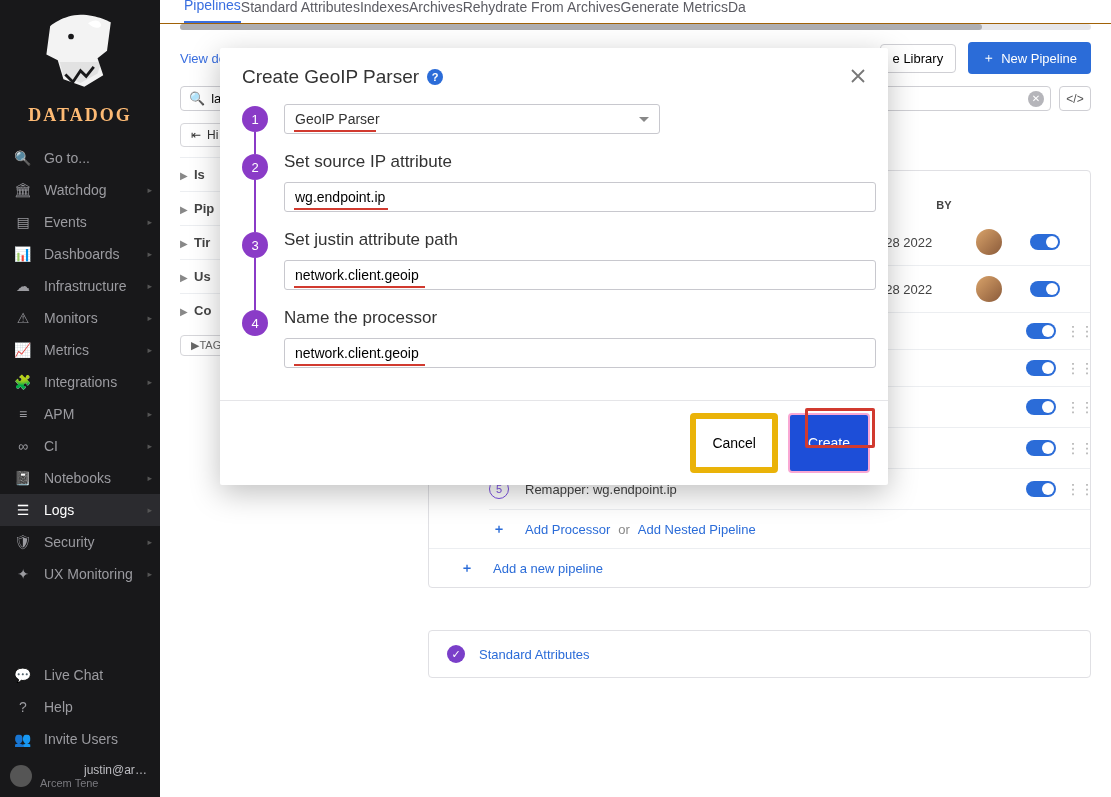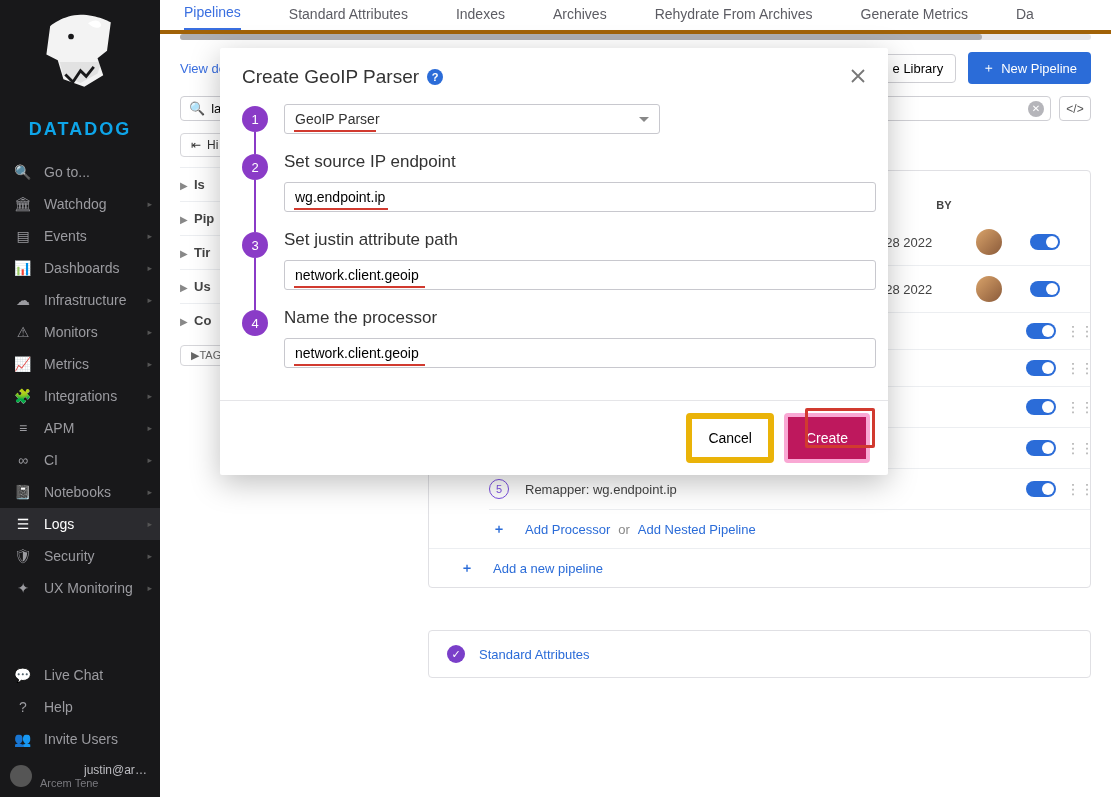--- a/index.html
+++ b/index.html
@@ -2,36 +2,36 @@
 <html><head>
 <meta charset="utf-8">
 <style>
 * { box-sizing: border-box; margin: 0; padding: 0; }
 body { font-family: -apple-system, BlinkMacSystemFont, "Segoe UI", Helvetica, Arial, sans-serif; font-size: 13px; color: #333; background: #fff; overflow: hidden; width: 1111px; height: 797px; position: relative; }
 
 
 .sidebar { position: absolute; left: 0; top: 0; width: 160px; height: 797px; background: #18181a; color: #c6c6c8; }
 .logo-area { text-align: center; padding: 10px 0 8px; }
 .logo-svg { width: 95px; height: 90px; }
-.logo-text { color: #0ea5e9; font-weight: 700; font-size: 18px; letter-spacing: 2px; margin-top: 16px; }
+.logo-text { color: #fdba74; font-weight: 700; font-size: 18px; letter-spacing: 2px; margin-top: 2px; font-family: Liberation Serif, serif; }
 .nav { margin-top: 8px; }
 .nav-item { display: flex; align-items: center; padding: 8px 14px; cursor: pointer; color: #9b9ba0; font-size: 14px; position: relative; }
 .nav-item.active { background: #2b2b2f; color: #fff; }
 .nav-item .nicon { width: 18px; margin-right: 12px; display: inline-flex; justify-content: center; }
 .nav-item .chev { position: absolute; right: 8px; font-size: 9px; color: #555; }
 .nav-bottom { position: absolute; bottom: 0; left: 0; right: 0; }
 .user-row { display: flex; align-items: center; padding: 8px 10px; color: #bdbdc2; font-size: 12px; }
 .user-avatar { width: 22px; height: 22px; border-radius: 50%; background: #555; margin-right: 8px; flex-shrink:0; }
 .user-meta { overflow:hidden; }
 .user-email { white-space: nowrap; overflow: hidden; text-overflow: ellipsis; max-width: 110px; margin-left: 44px; }
 .user-sub { font-size: 11px; color: #7a7a7f; }
 
 
 .main { position: absolute; left: 160px; top: 0; right: 0; height: 797px; }
-.tabs { display: flex; gap: 48px; padding: 0 24px; border-bottom: 4px solid #a16207; height: 34px; align-items: flex-end; color: #5c5c63; font-size: 14px; }
+.tabs { display: flex; padding: 0 24px; border-bottom: 1px solid #a16207; height: 24px; align-items: flex-end; color: #5c5c63; font-size: 14px; }
 .tab { padding-bottom: 8px; cursor: pointer; white-space: nowrap; }
 .tab.active { color: #3a6fe0; border-bottom: 2px solid #3a6fe0; font-weight: 500; }
 .scrollbar-track { height: 6px; background: #e6e6e9; margin: 0 20px 0 20px; border-radius: 3px; position: relative; }
 .scrollbar-thumb { position: absolute; left: 0; width: 88%; height: 6px; background: #aeaeb1; border-radius: 3px; }
 
 .toolbar { display: flex; align-items: center; padding: 12px 20px; gap: 12px; }
 .view-link { color: #3a6fe0; text-decoration: none; font-size: 13px; }
 .lib-btn { margin-left: auto; border: 1px solid #cfcfd4; background: #fff; border-radius: 4px; padding: 6px 12px; font-size: 13px; cursor:pointer; }
 .new-btn { background: #2b6cd8; color: #fff; border: none; border-radius: 4px; padding: 7px 14px; font-size: 13px; cursor:pointer; display:flex; align-items:center; gap:6px; }
 
@@ -94,21 +94,21 @@
 
 .dd-select { width:376px; border:1px solid #c8c8ce; border-radius:3px; padding:6px 10px; font-size:14px; color:#333; display:flex; align-items:center; justify-content:space-between; cursor:pointer; position:relative; }
 .dd-select::after { content:''; border-left:5px solid transparent; border-right:5px solid transparent; border-top:5px solid #888; }
 .underline-red { position:absolute; left:9px; bottom:1px; height:2px; background:#d13a2f; }
 
 .txt-input { width:592px; border:1px solid #c8c8ce; border-radius:3px; padding:6px 10px; font-size:14px; color:#333; position:relative; }
 .txt-input input { border:none; outline:none; width:100%; font-size:14px; }
 
 .modal-footer { border-top:1px solid #e5e5e8; padding:12px 18px; display:flex; justify-content:flex-end; gap:10px; }
 .btn-cancel { border:6px solid #eab308; background:#fff; border-radius:4px; padding:7px 16px; font-size:14px; cursor:pointer; }
-.btn-create { border:4px solid #f9a8d4; background:#be185d; color:#fff; border-radius:4px; padding:13px 18px; font-size:14px; cursor:pointer; }
+.btn-create { border:2px solid #f9a8d4; background:#1d4ed8; color:#fff; border-radius:4px; padding:20px 18px; font-size:14px; cursor:pointer; }
 .create-highlight { position:absolute; border:3px solid #d13a2f; border-radius:2px; pointer-events:none; }
 
 </style>
 </head>
 <body>
 
 <div class="sidebar">
   <div class="logo-area">
     <svg class="logo-svg" viewBox="0 0 100 95">
       <path fill="#fff" d="M50 5c18 0 32 8 32 8l-4 30-10 8 6 18-20 12-22-8-6-20-12-6 4-30s14-12 32-12z" opacity="0.95"></path>
@@ -348,21 +348,21 @@
         <div class="dd-select">
           <span>GeoIP Parser</span>
           <span class="underline-red" style="width:82px;"></span>
         </div>
       </div>
     </div>
     <div class="step-row">
       <div class="step-line"></div>
       <div class="step-num">2</div>
       <div class="step-content">
-        <div class="step-title">Set source IP endpoint</div>
+        <div class="step-title">Set source IP attribute</div>
         <div class="txt-input">
           <input value="wg.endpoint.ip" style="">
           <span class="underline-red" style="width:94px;"></span>
         </div>
       </div>
     </div>
     <div class="step-row">
       <div class="step-line"></div>
       <div class="step-num">3</div>
       <div class="step-content">

